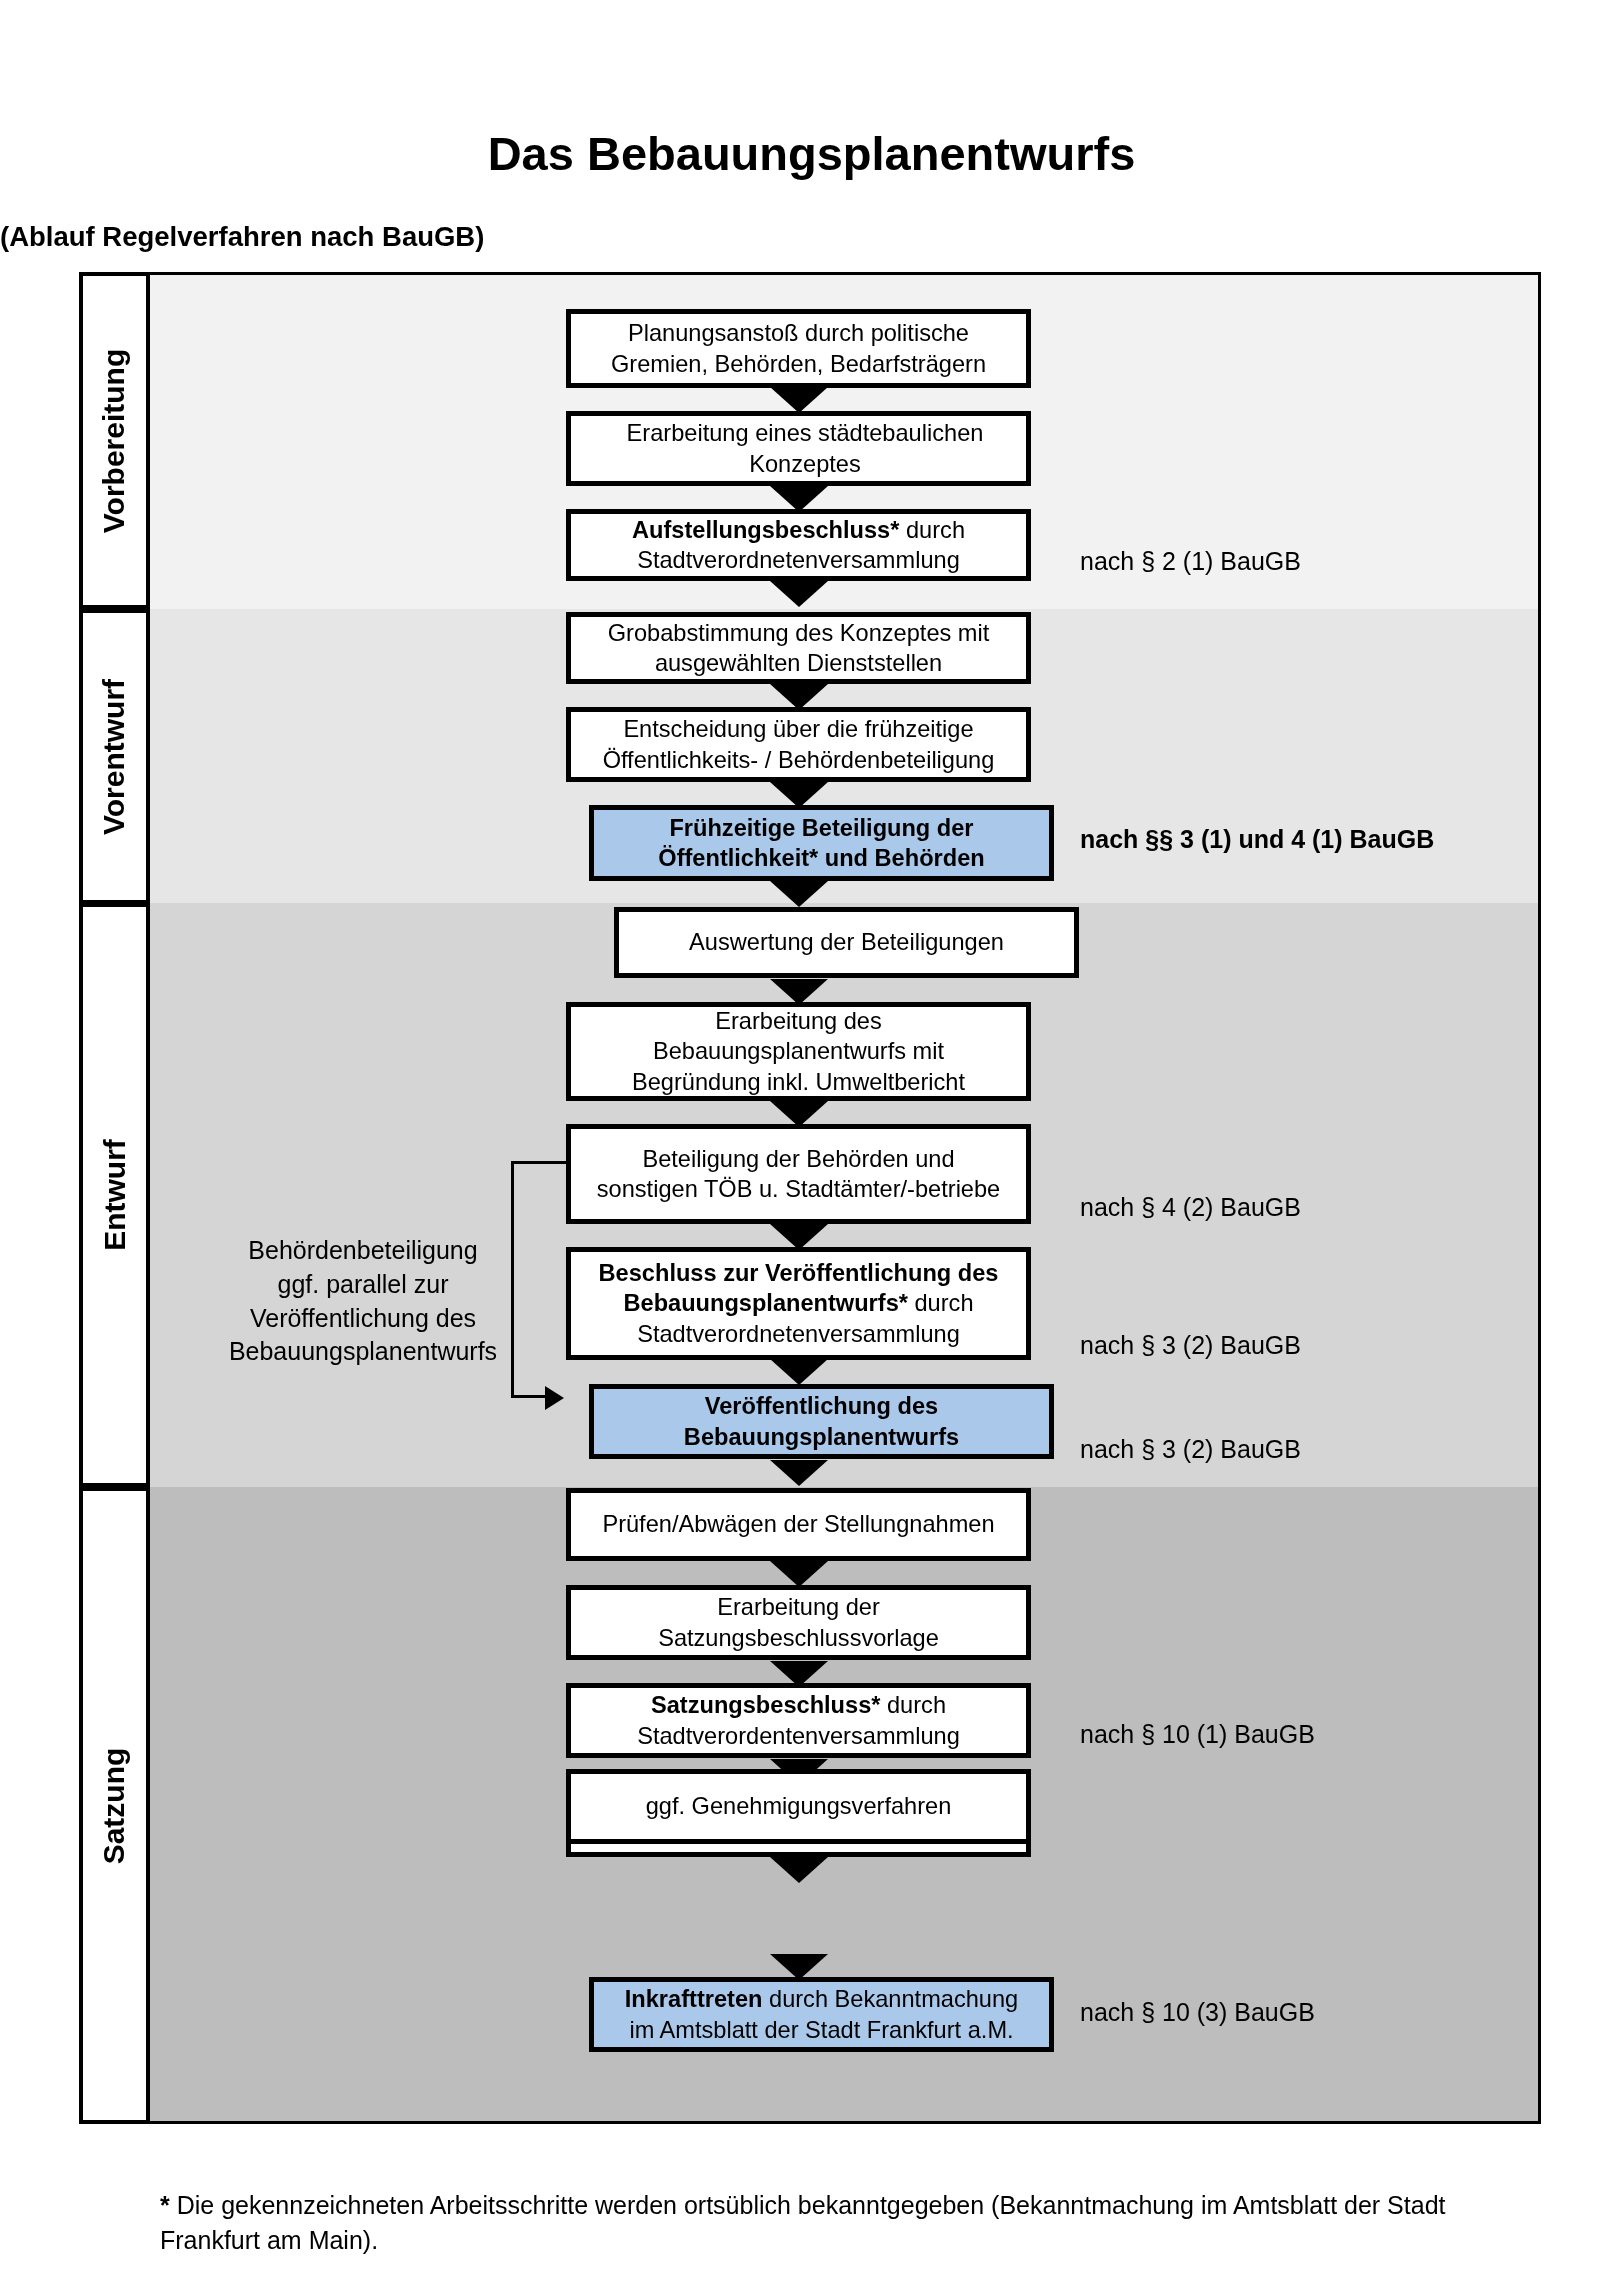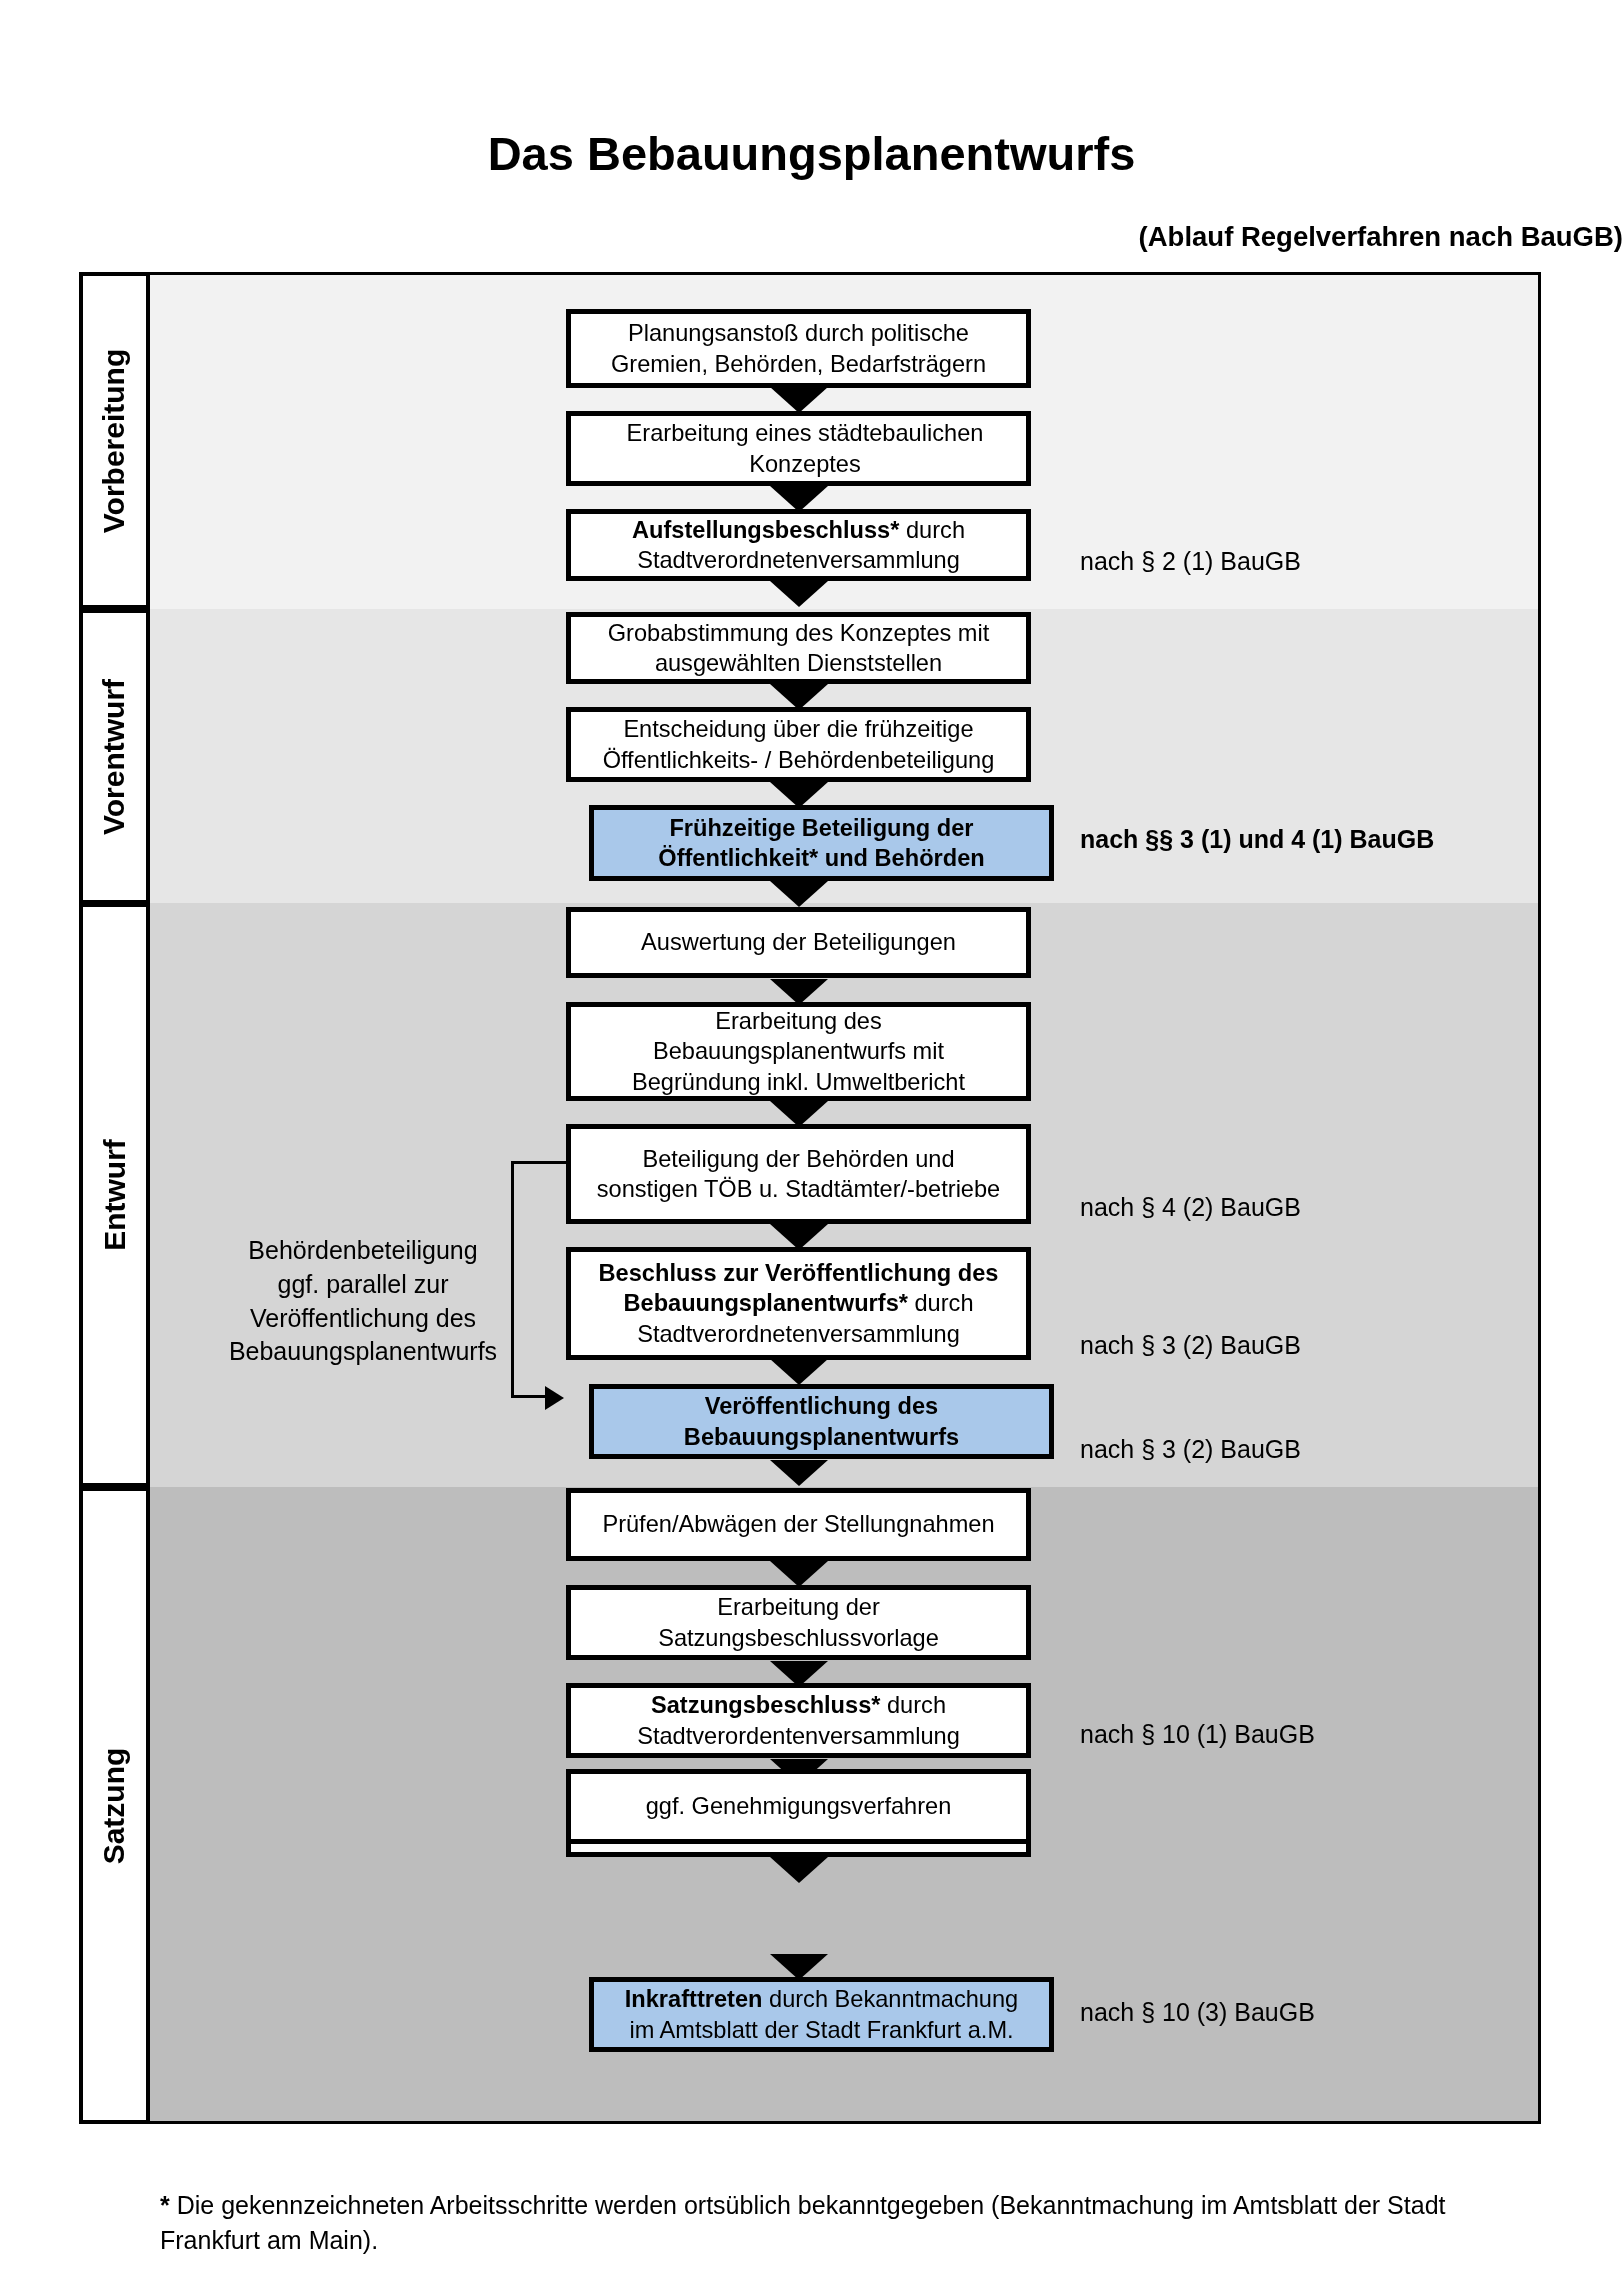--- a/index.html
+++ b/index.html
@@ -1,21 +1,21 @@
 <!DOCTYPE html>
 <html style="font-size:10.5px"><head>
 <meta charset="utf-8">
 <style>
   html,body{margin:0;padding:0;background:#ffffff;}
   .page{position:relative;width:1623px;height:2295px;background:#ffffff;
         font-family:"Liberation Sans", sans-serif;color:#000;overflow:hidden;}
 
   .title{position:absolute;top:126px;left:0;width:1623px;text-align:center;
          font-size:47px;font-weight:bold;letter-spacing:0px;}
-  .subtitle{position:absolute;top:221px;left:0;width:1623px;text-align:right;
+  .subtitle{position:absolute;top:221px;left:0;width:1623px;text-align:left;
             font-size:27.5px;font-weight:bold;}
 
   
   .sec-bg{position:absolute;left:149px;width:1392px;}
   .s1{background:#f2f2f2;}
   .s2{background:#e6e6e6;}
   .s3{background:#d5d5d5;}
   .s4{background:#bdbdbd;}
 
   
@@ -121,21 +121,21 @@
 Öffentlichkeits- / Behördenbeteiligung</span></div>
   </div>
   <div class="arrow" style="top:782px;"></div>
 
   <div class="box blue" style="top:805px;height:76px;">
     <div><span class="bb">Frühzeitige Beteiligung der
 Öffentlichkeit* und Behörden</span><span></span></div>
   </div>
   <div class="arrow" style="top:881px;"></div>
 
-  <div class="box" style="top:907px;height:71px;">
+  <div class="box" style="top:907px;height:71px;margin-left:48px;">
     <div><span class="bb"></span><span>Auswertung der Beteiligungen</span></div>
   </div>
   <div class="arrow" style="top:979px;"></div>
 
   <div class="box" style="top:1002px;height:99px;">
     <div><span class="bb"></span><span>Erarbeitung des
 Bebauungsplanentwurfs mit
 Begründung inkl. Umweltbericht</span></div>
   </div>
   <div class="arrow" style="top:1101px;"></div>

